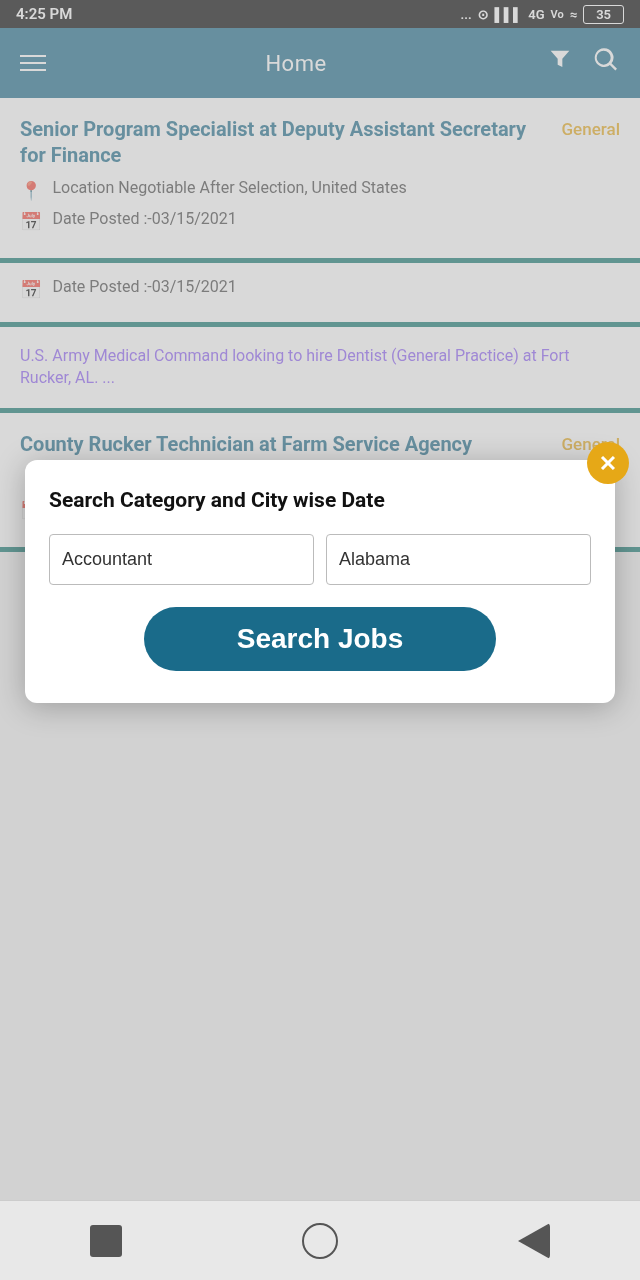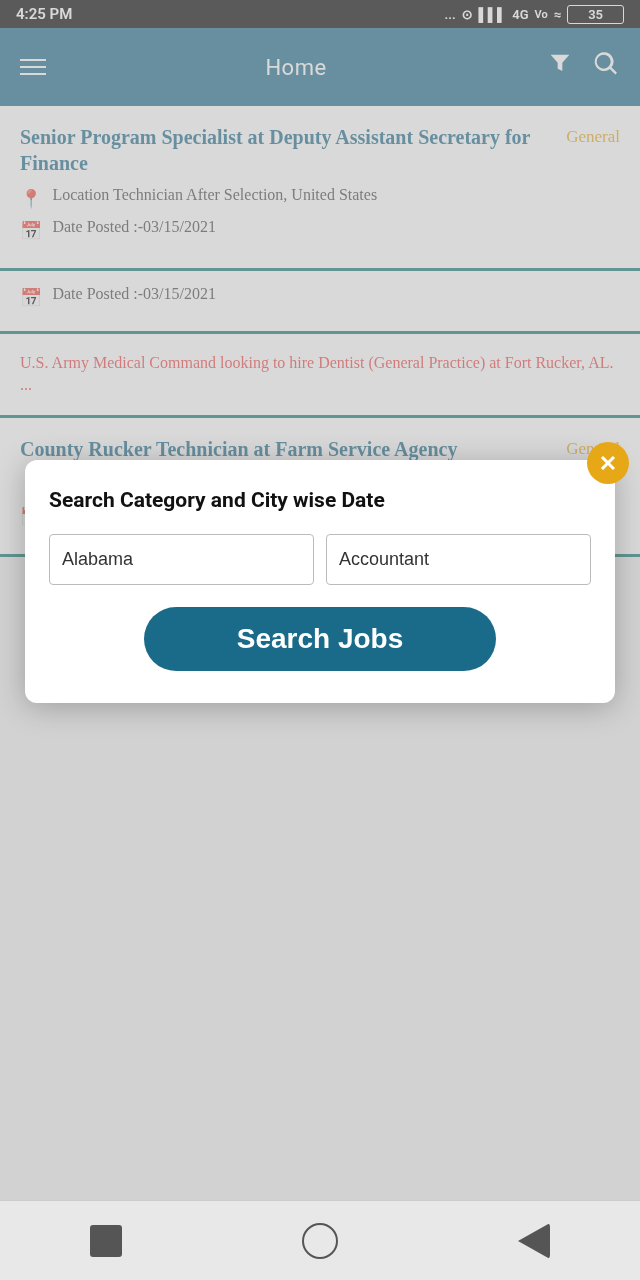--- a/index.html
+++ b/index.html
@@ -32,21 +32,21 @@
       font-size: 13px;
     }
 
     
     .header {
       background: #1a6b8a;
       display: flex;
       align-items: center;
       justify-content: space-between;
       padding: 13px 20px;
-      height: 78px;
+      height: 70px;
     }
     .header-title {
       color: #fff;
       font-size: 22px;
       font-weight: 400;
       letter-spacing: 0.5px;
     }
     .header-icons {
       display: flex;
       gap: 18px;
@@ -73,22 +73,21 @@
     
     .content {
       background: #fff;
       padding: 0;
     }
 
     
     .job-card {
       background: #fff;
       padding: 18px 20px;
-      border-bottom: 3px solid #0f766e;
-      font-family: Liberation Serif, serif;
+      border-bottom: 5px solid #0f766e;
     }
     .job-title {
       color: #1a6b8a;
       font-size: 20px;
       font-weight: 700;
       line-height: 1.3;
       margin-bottom: 10px;
       display: flex;
       justify-content: space-between;
       align-items: flex-start;
@@ -113,21 +112,21 @@
       color: #444;
       font-size: 16px;
     }
     .job-meta-icon {
       font-size: 18px;
       color: #e6a817;
       margin-top: 2px;
       flex-shrink: 0;
     }
     .job-description {
-      color: #ef4444;
+      color: #8b5cf6;
       font-size: 16px;
       line-height: 1.4;
     }
 
     
     .overlay {
       position: absolute;
       top: 0; left: 0; right: 0; bottom: 80px;
       background: rgba(180,180,180,0.5);
       z-index: 10;
@@ -236,21 +235,21 @@
 
 <div class="status-bar">
   <span>4:25 PM</span>
   <div class="status-right">
     <span>...</span>
     <span>⊙</span>
     <span>▌▌▌</span>
     <span>4G</span>
     <span style="font-size:11px">Vo</span>
     <span>≈</span>
-    <span style="border:1.5px solid #fff; border-radius:3px; padding:1px 20px;">35</span>
+    <span style="border:1.5px solid #fff; border-radius:3px; padding:1px 12px;">35</span>
   </div>
 </div>
 
 <div class="header">
   <div class="hamburger">
     <span></span>
       <span></span>
       <span></span>
   </div>
   <span class="header-title">Home</span>
@@ -270,21 +269,21 @@
 
 <div class="content">
 
   <div class="job-card">
     <div class="job-title">
       <span class="job-title-text">Senior Program Specialist at Deputy Assistant Secretary for Finance</span>
       <span class="job-badge">General</span>
     </div>
     <div class="job-meta">
       <span class="job-meta-icon">📍</span>
-      <span>Location Technician After Selection, United States</span>
+      <span>Location Negotiable After Selection, United States</span>
     </div>
     <div class="job-meta">
       <span class="job-meta-icon">📅</span>
       <span>Date Posted :-03/15/2021</span>
     </div>
   </div>
 
   <div class="job-card" style="padding:14px 20px;">
     <div class="job-meta">
       <span class="job-meta-icon">📅</span>
@@ -312,22 +311,22 @@
   </div>
 
 </div>
 
 <div class="overlay"></div>
 
 <div class="modal">
   <div class="modal-close">✕</div>
   <div class="modal-title">Search Category and City wise Date</div>
   <div class="modal-inputs">
+    <input class="modal-input" type="text" value="Accountant" placeholder="Accountant" style="">
     <input class="modal-input" type="text" value="Alabama" placeholder="Alabama" style="">
-    <input class="modal-input" type="text" value="Accountant" placeholder="Accountant" style="">
   </div>
   <button class="search-btn">Search Jobs</button>
 </div>
 
 <div class="bottom-bar">
   <div class="bottom-btn" style="width:32px;height:32px;background:#555;border-radius:3px;"></div>
   <div class="bottom-btn circle" style="width:36px;height:36px;border-radius:50%;border:2.5px solid #555;background:transparent;"></div>
   <div class="bottom-btn triangle"></div>
 </div>
 

